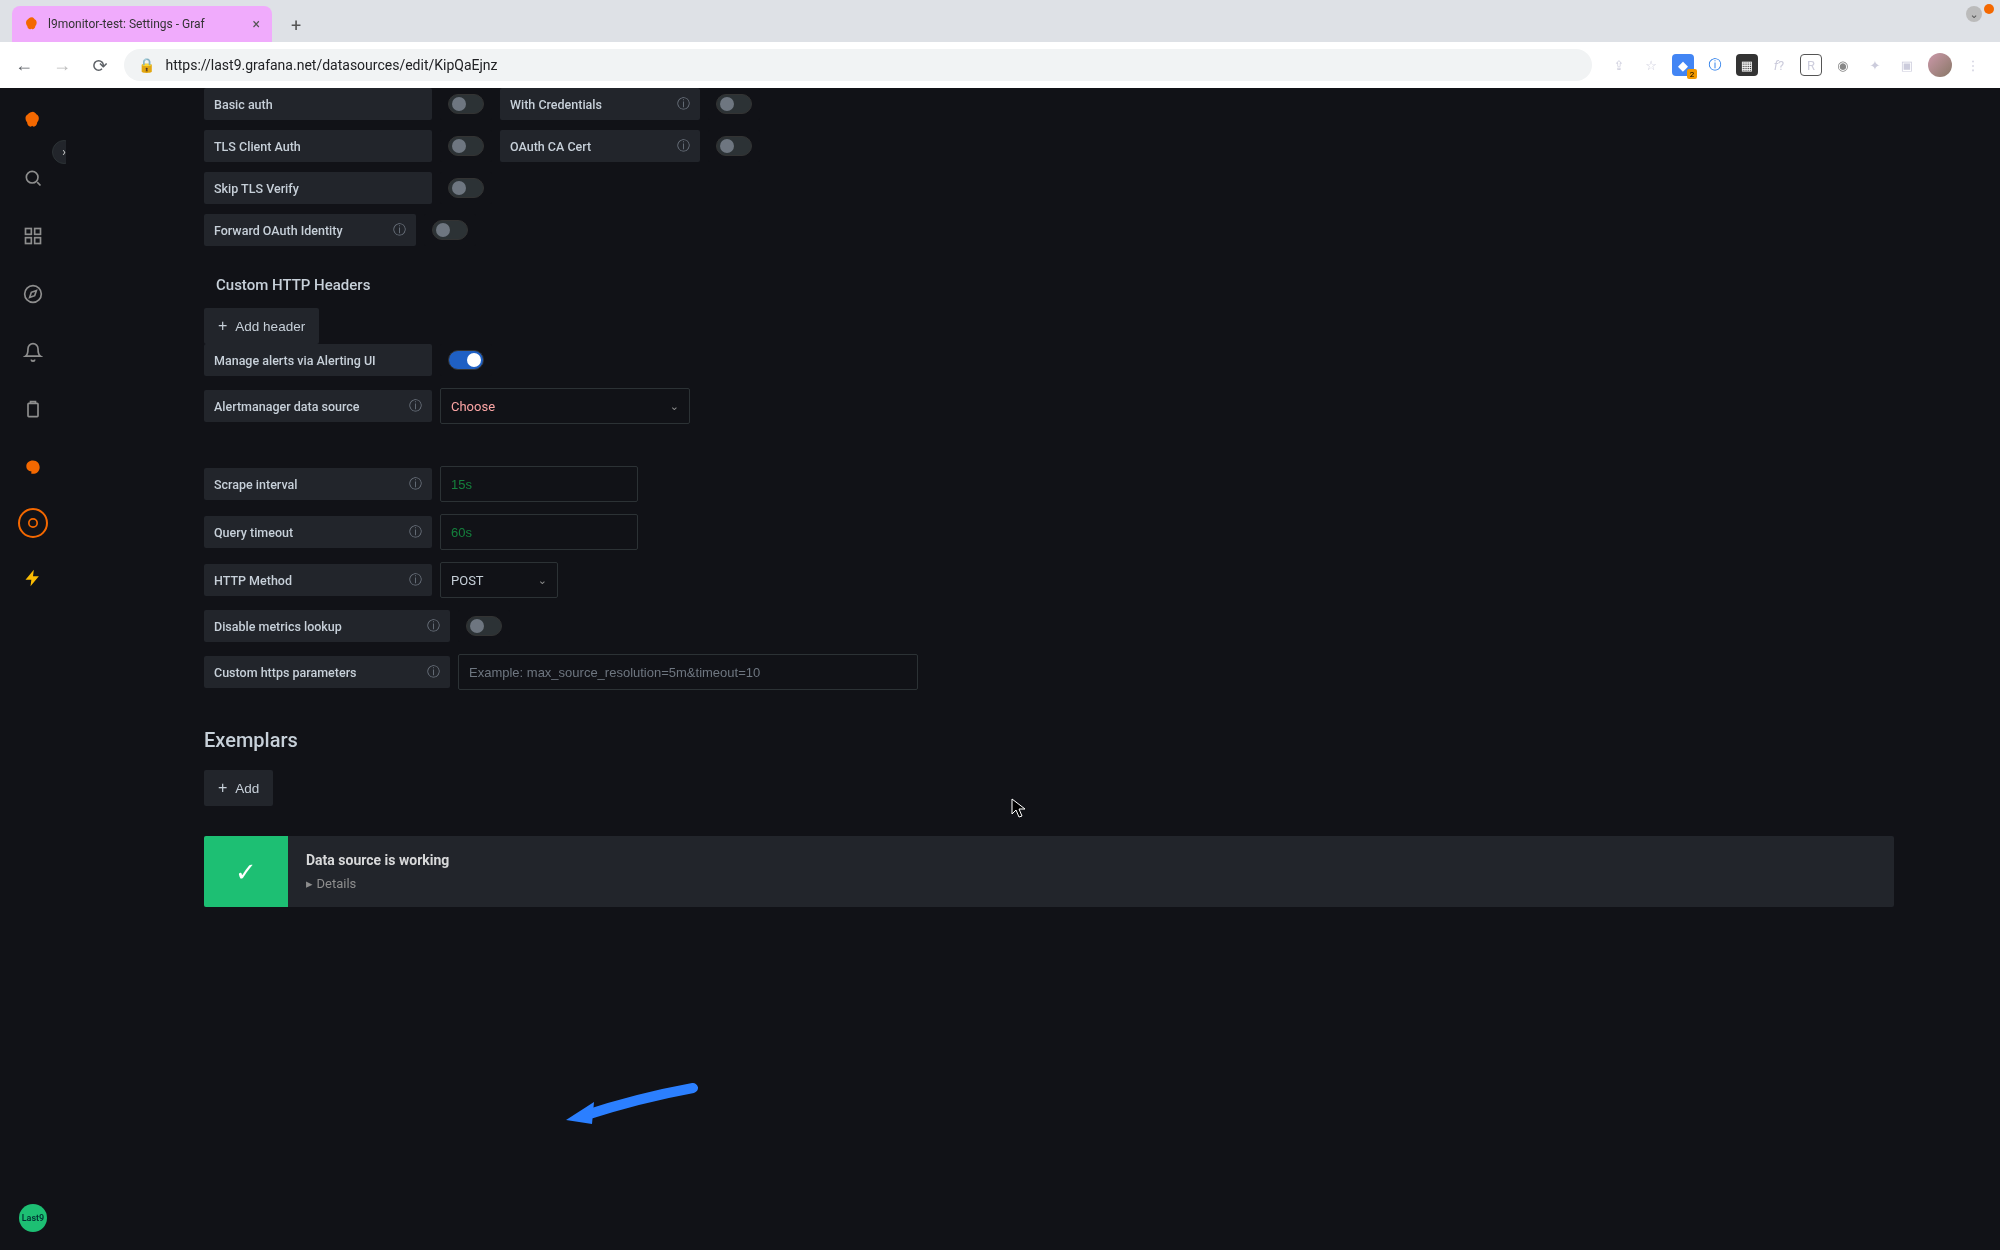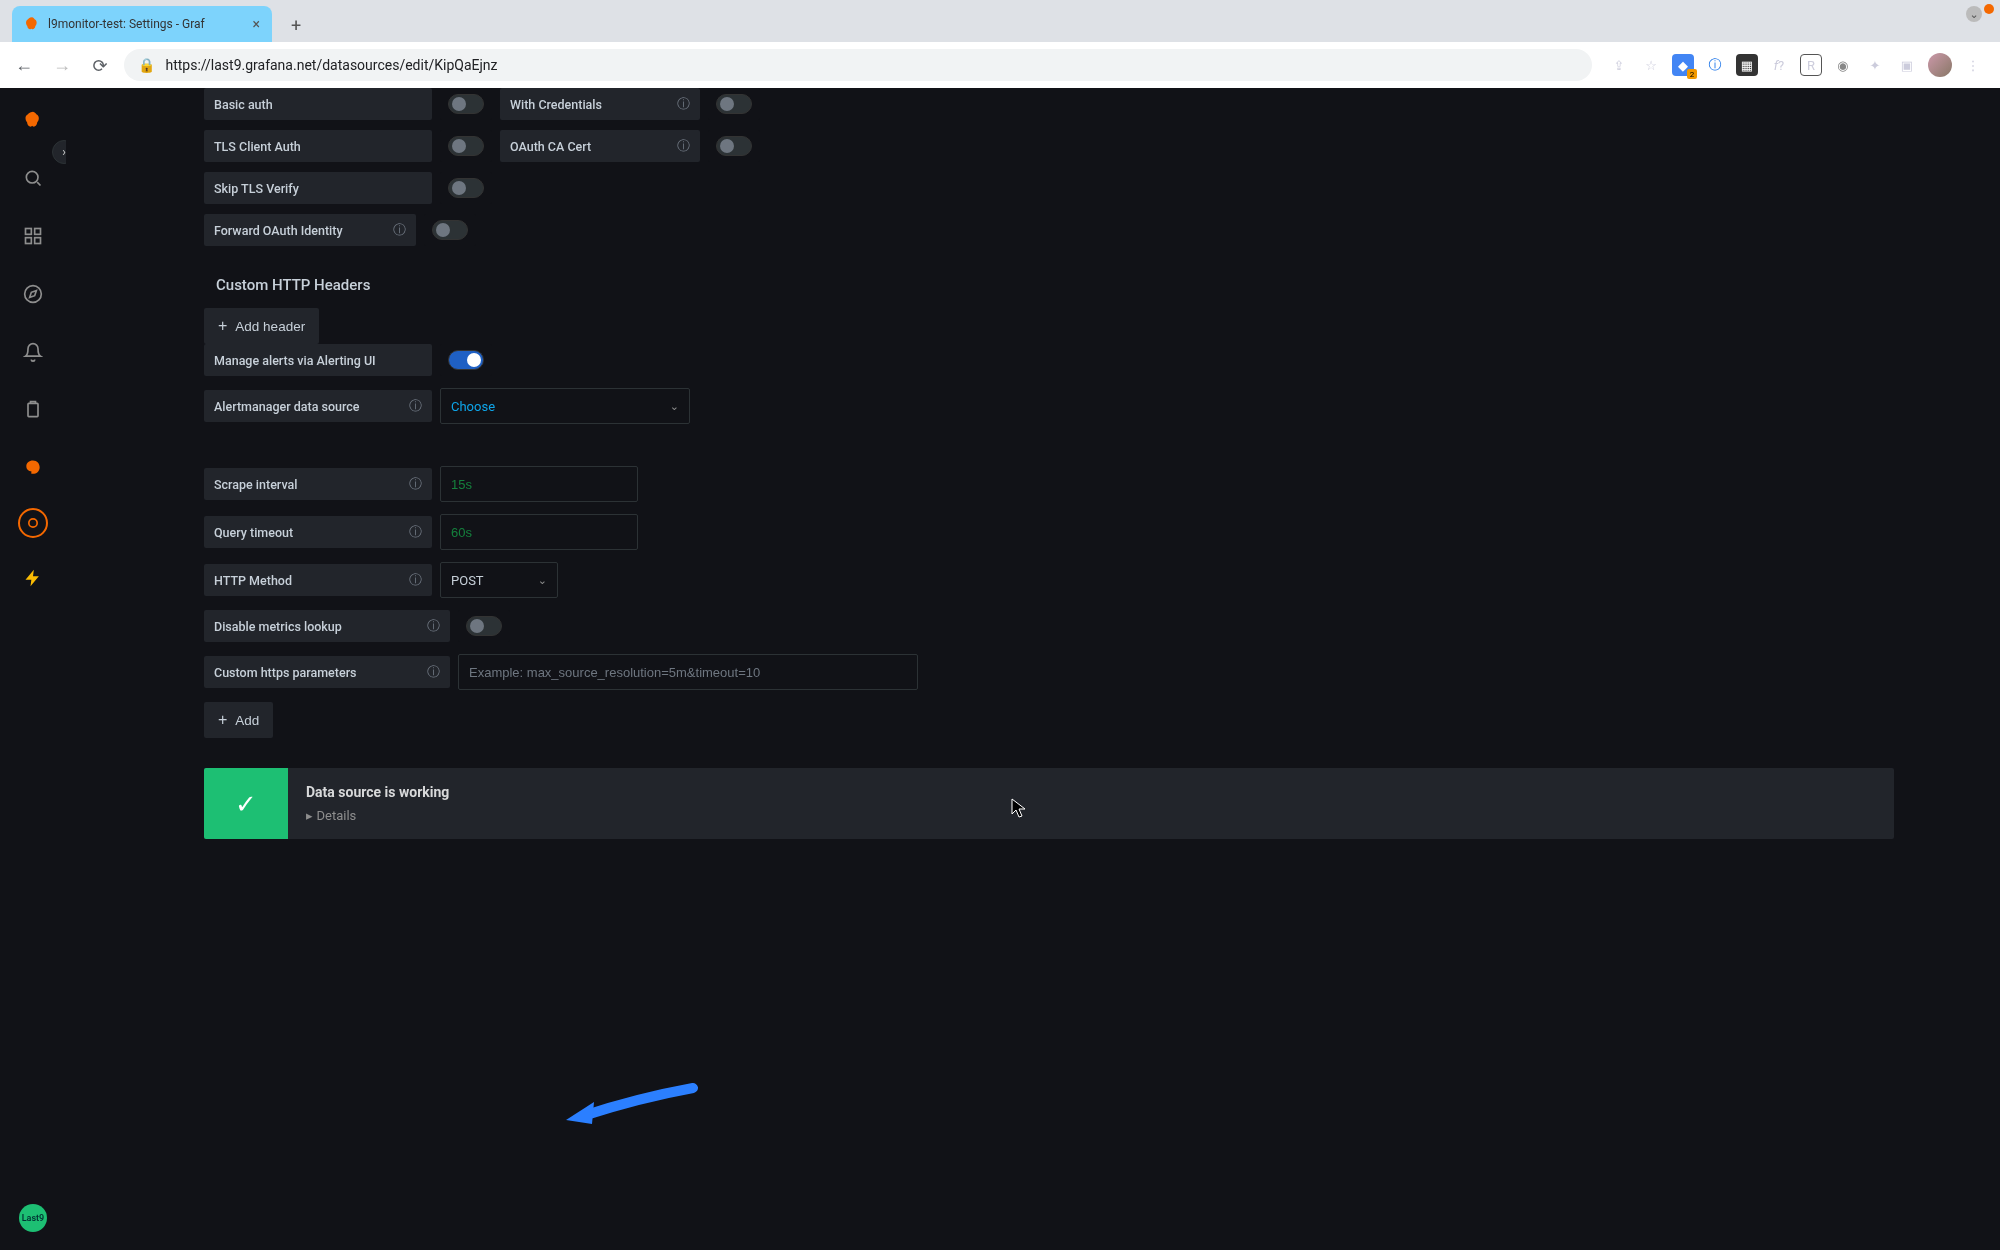--- a/index.html
+++ b/index.html
@@ -20,21 +20,21 @@
     position: relative;
   }
   .tab-bar {
     height: 42px;
     display: flex;
     align-items: flex-end;
     padding-left: 12px;
     background: #dee1e6;
   }
   .tab {
-    background: #7dd3fc;
+    background: #f0abfc;
     height: 36px;
     width: 260px;
     border-radius: 8px 8px 0 0;
     display: flex;
     align-items: center;
     padding: 0 12px;
     gap: 8px;
     font-size: 12px;
     color: #333;
     position: relative;
@@ -549,21 +549,21 @@
         <div class="toggle-wrap">
             <div class="toggle on"></div>
           </div>
       </div>
       <div class="form-row">
         <div class="form-label">
           <span>Alertmanager data source</span>
           <span class="info-icon">ⓘ</span>
         </div>
         <div class="select">
-          <span style="color:#0ea5e9">Choose</span>
+          <span style="color:#fca5a5">Choose</span>
           <span class="chev">⌄</span>
         </div>
       </div>
 
       <div style="height:30px"></div>
 
       <div class="form-row">
         <div class="form-label">
           <span>Scrape interval</span>
           <span class="info-icon">ⓘ</span>
@@ -606,20 +606,21 @@
         <div class="form-label" style="min-width:246px">
           <span>Custom https parameters</span>
           <span class="info-icon">ⓘ</span>
         </div>
         <div class="text-input wide">
           <input placeholder="Example: max_source_resolution=5m&amp;timeout=10" style="">
         </div>
       </div>
 
       
+      <div class="section-title large">Exemplars</div>
       <button class="btn">
         <span class="plus">+</span>
         <span>Add</span>
       </button>
 
       
       <div class="status-banner">
         <div class="status-icon">✓</div>
         <div class="status-body">
           <div class="status-title">Data source is working</div>

